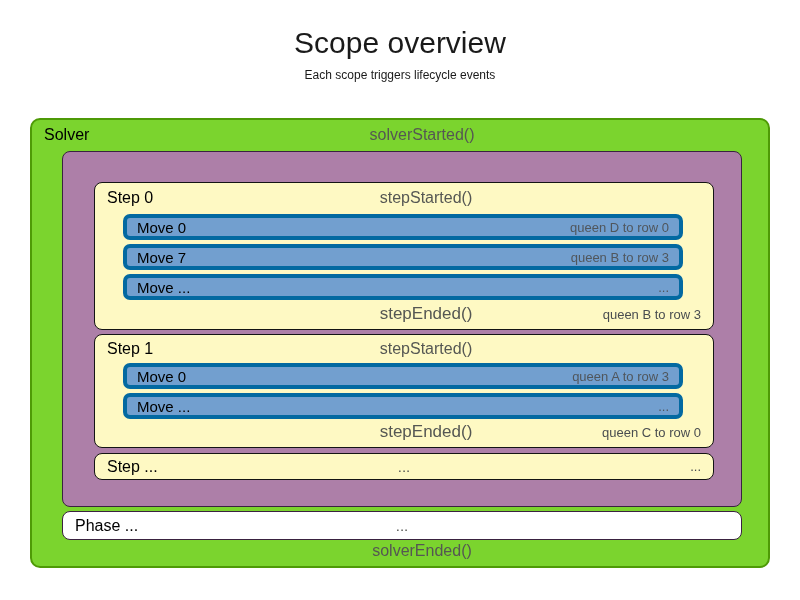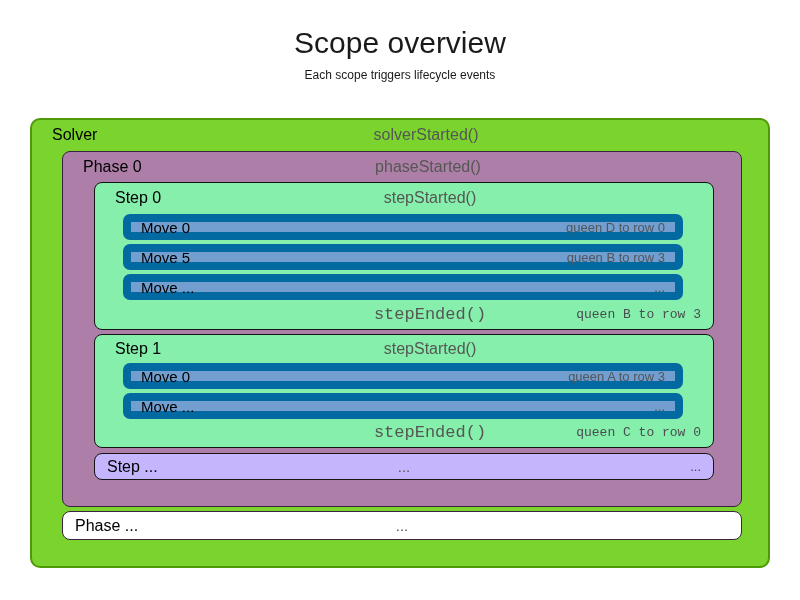--- a/index.html
+++ b/index.html
@@ -31,21 +31,21 @@
   .solver-box {
     position: absolute;
     left: 30px; top: 118px;
     width: 740px; height: 450px;
     background: #7bd42e;
     border: 2px solid #4e9a06;
     border-radius: 10px;
   }
   .hrow {
     position: absolute;
-    left: 8px; right: 0;
+    left: 0; right: 0;
     display: flex;
     align-items: center;
   }
   .solver-header { top: 0; height: 30px; }
   .solver-footer { bottom: 0; height: 30px; justify-content: center; }
   .box-label {
     position: absolute;
     left: 12px;
     font-size: 16px;
     color: #000000;
@@ -82,51 +82,51 @@
     position: absolute;
     left: 30px; top: 391px;
     width: 680px; height: 29px;
     background: #ffffff;
     border: 1.5px solid #3a2240;
     border-radius: 8px;
   }
   
   .step-box {
     position: absolute;
-    background: #86efac;
+    background: #fef9c3;
     border: 1px solid #141414;
     border-radius: 8px;
   }
   .step0-box { left: 31px; top: 30px; width: 620px; height: 148px; }
   .step1-box { left: 31px; top: 182px; width: 620px; height: 114px; }
   .step-more-bar {
     position: absolute;
     left: 31px; top: 301px;
     width: 620px; height: 27px;
-    background: #c4b5fd;
+    background: #fef9c3;
     border: 1px solid #141414;
     border-radius: 8px;
   }
   .step-header { top: 0; height: 30px; }
   .step1-box .step-header { height: 28px; }
-  .step-footer { bottom: 0; height: 30px; font-family: Liberation Mono, monospace; }
+  .step-footer { bottom: 0; height: 30px; }
   .step-footer .event-text { font-size: 17px; }
   
   .moves {
     position: absolute;
     left: 28px; width: 560px;
   }
   .step0-box .moves { top: 31px; }
   .step1-box .moves { top: 28px; }
   .move-row {
     position: relative;
     width: 560px; height: 26px;
     margin-bottom: 4px;
     background: #729fcf;
-    border: 8px solid #0369a1;
+    border: 4px solid #0369a1;
     border-radius: 7px;
     display: flex;
     align-items: center;
   }
   .move-label {
     position: absolute;
     left: 10px;
     font-size: 15px;
     color: #000000;
     white-space: nowrap;
@@ -156,37 +156,33 @@
 
   <div class="solver-box">
 
     <div class="hrow solver-header">
       <span class="box-label">Solver</span>
       <span class="event-text">solverStarted()</span>
     </div>
 
     <div class="phase-box">
 
-      <div class="hrow phase-header">
-        <span class="box-label">Phase 0</span>
-        <span class="event-text">phaseStarted()</span>
-      </div>
 
       <div class="step-box step0-box">
         <div class="hrow step-header">
           <span class="box-label">Step 0</span>
           <span class="event-text">stepStarted()</span>
         </div>
         <div class="moves">
           <div class="move-row">
             <span class="move-label">Move 0</span>
             <span class="move-note">queen D to row 0</span>
           </div>
           <div class="move-row">
-            <span class="move-label">Move 5</span>
+            <span class="move-label">Move 7</span>
             <span class="move-note">queen B to row 3</span>
           </div>
           <div class="move-row">
             <span class="move-label">Move ...</span>
             <span class="move-note">...</span>
           </div>
         </div>
         <div class="hrow step-footer">
           <span class="event-text">stepEnded()</span>
           <span class="note-text">queen B to row 3</span>
@@ -221,16 +217,19 @@
       </div>
 
 
     </div>
 
     <div class="phase-more-bar hrow">
       <span class="box-label">Phase ...</span>
       <span class="bar-center">...</span>
     </div>
 
+    <div class="hrow solver-footer">
+      <span class="event-text">solverEnded()</span>
+    </div>
 
   </div>
 
 </div>
 
 </body></html>

